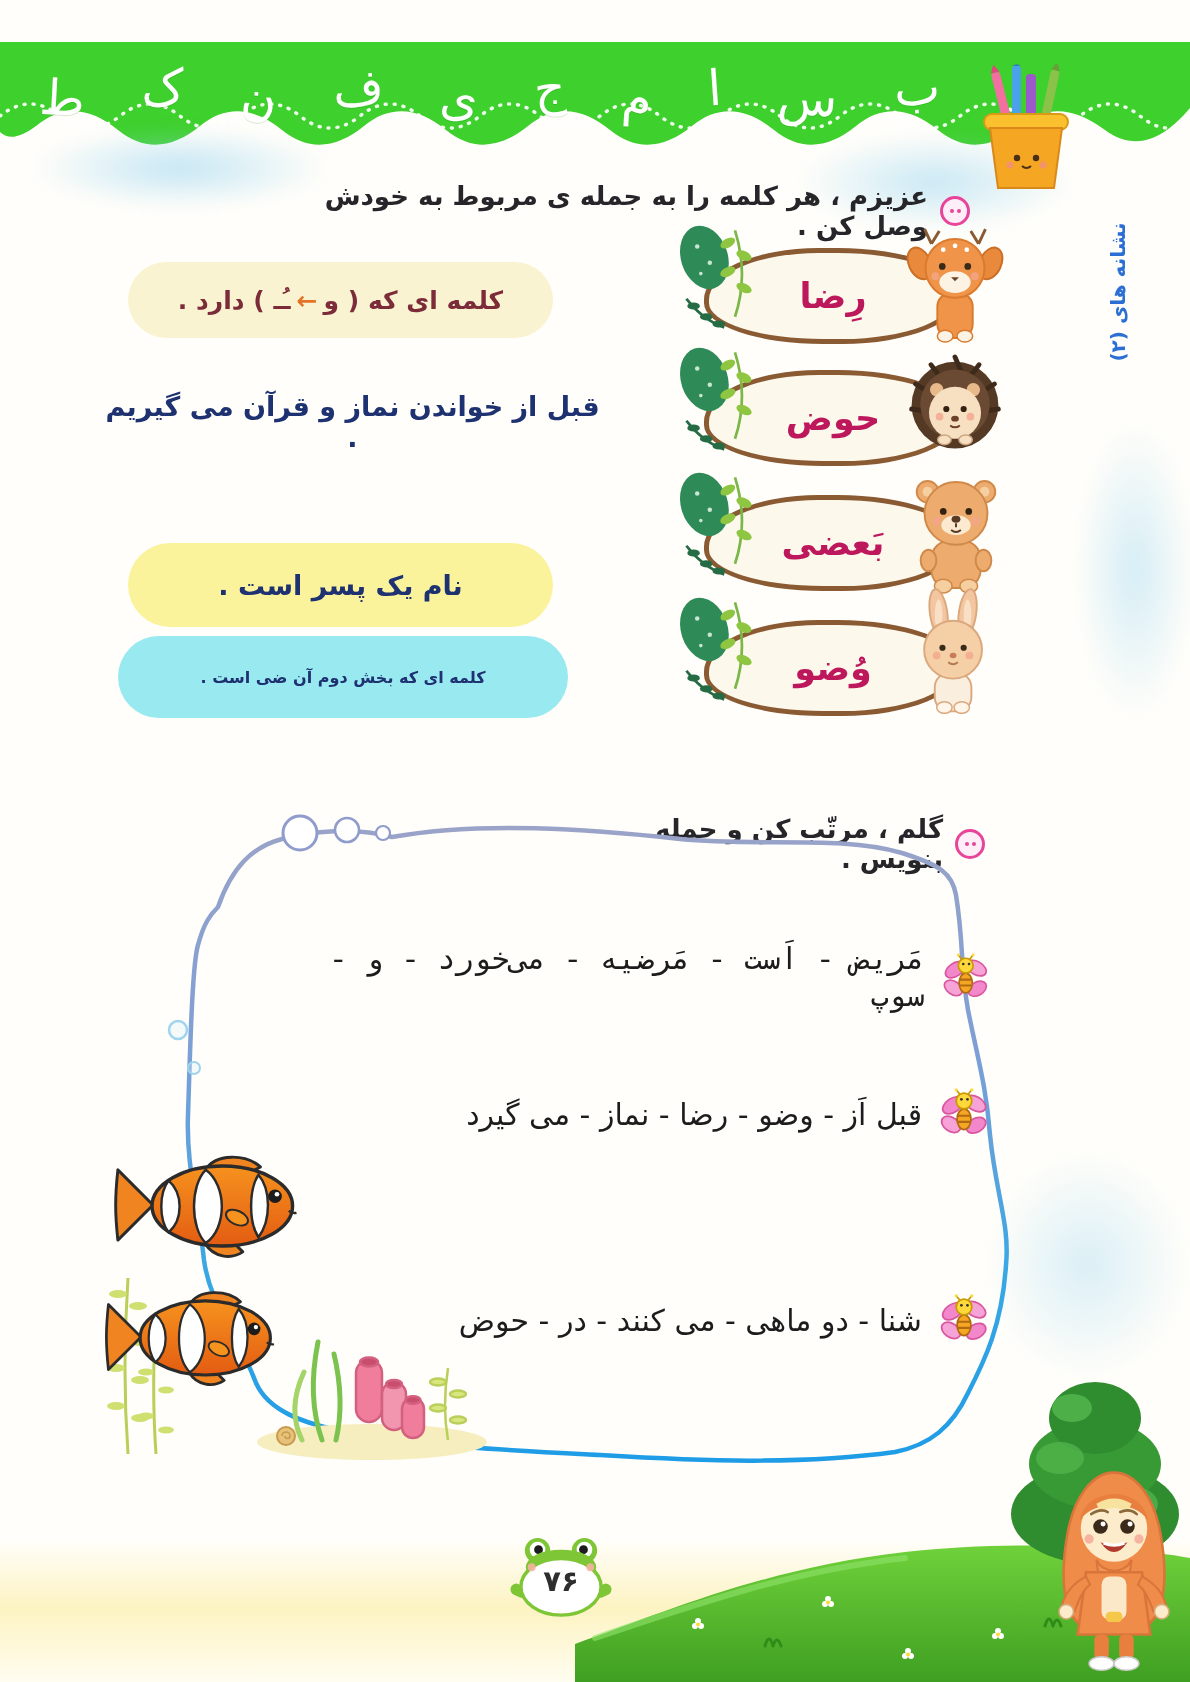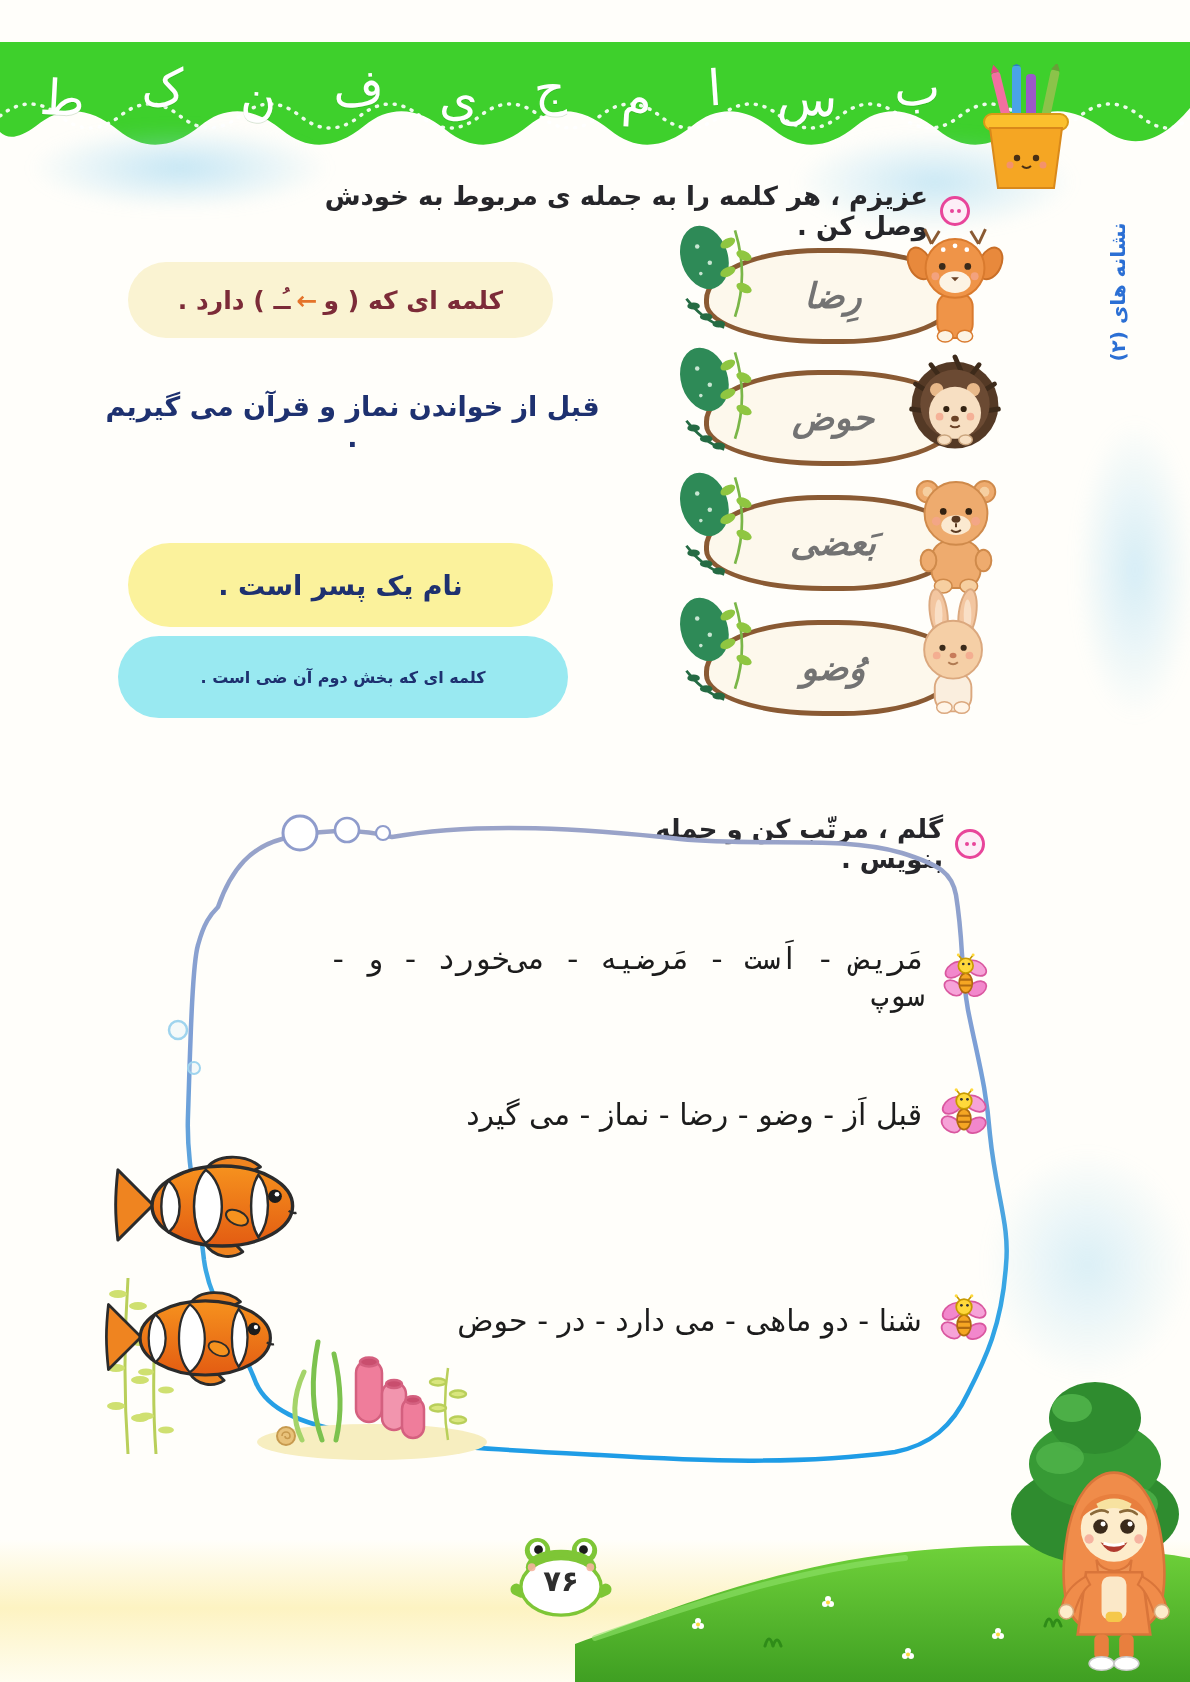--- a/index.html
+++ b/index.html
@@ -25,21 +25,21 @@
         font-weight:700;text-align:center;}
   .clue.cream{background:#faf3d2;border-radius:40px;color:#7c2b38;font-size:25px;}
   .clue.plain{color:#1e3170;font-size:27px;justify-content:flex-start;}
   .clue.yellow{background:#fbf29c;border-radius:44px;color:#1e3170;font-size:27px;}
   .clue.cyan{background:#99e9f1;border-radius:42px;color:#1e3170;font-size:16px;}
   .arrow-orange{color:#e4732a;font-weight:700;padding:0 6px;}
   
   .card-oval{position:absolute;background:#fdf8ec;border:5px solid #8a5a33;
              border-radius:48% 52% 50% 50% / 58% 52% 56% 46%;
              display:flex;align-items:center;justify-content:center;}
-  .card-word{font-size:35px;font-weight:700;color:#737373;direction:rtl;font-style:italic;}
+  .card-word{font-size:35px;font-weight:700;color:#be185d;direction:rtl;}
   
   .srow{display:flex;direction:rtl;align-items:center;gap:16px;color:#1c1c1c;
         font-size:30px;font-weight:500;}
   
   .side-label{color:#2b6fd4;font-weight:700;font-size:20px;text-align:center;
               transform:rotate(-90deg);direction:rtl;letter-spacing:1px;}
   
   .frog-num{position:absolute;left:0;top:30px;width:118px;text-align:center;
             font-size:29px;font-weight:700;color:#2e2e2e;}
 </style>
@@ -322,21 +322,21 @@
   <div class="abs srow" style="left:388px;top:1082px;width:602px;height:64px;">
     <svg width="52" height="52" viewBox="0 0 60 60">
         <use href="#bee"></use>
       </svg>
     <span>قبل اَز - وضو - رضا - نماز - می گیرد</span>
   </div>
   <div class="abs srow" style="left:378px;top:1288px;width:612px;height:64px;">
     <svg width="52" height="52" viewBox="0 0 60 60">
         <use href="#bee"></use>
       </svg>
-    <span>شنا - دو ماهی - می دارد - در - حوض</span>
+    <span>شنا - دو ماهی - می کنند - در - حوض</span>
   </div>
 
   <svg class="abs" style="left:98px;top:1272px" width="76" height="186" viewBox="0 0 76 186">
     <path d="M30,6 C26,66 26,126 30,182 M58,40 C55,90 55,140 58,182" stroke="#b9cf5a" stroke-width="3" fill="none"></path>
     <g fill="#cfe070">
       <ellipse cx="20" cy="22" rx="9" ry="4"></ellipse>
         <ellipse cx="40" cy="34" rx="9" ry="4"></ellipse>
       <ellipse cx="18" cy="58" rx="9" ry="4"></ellipse>
         <ellipse cx="42" cy="70" rx="9" ry="4"></ellipse>
       <ellipse cx="18" cy="96" rx="9" ry="4"></ellipse>

